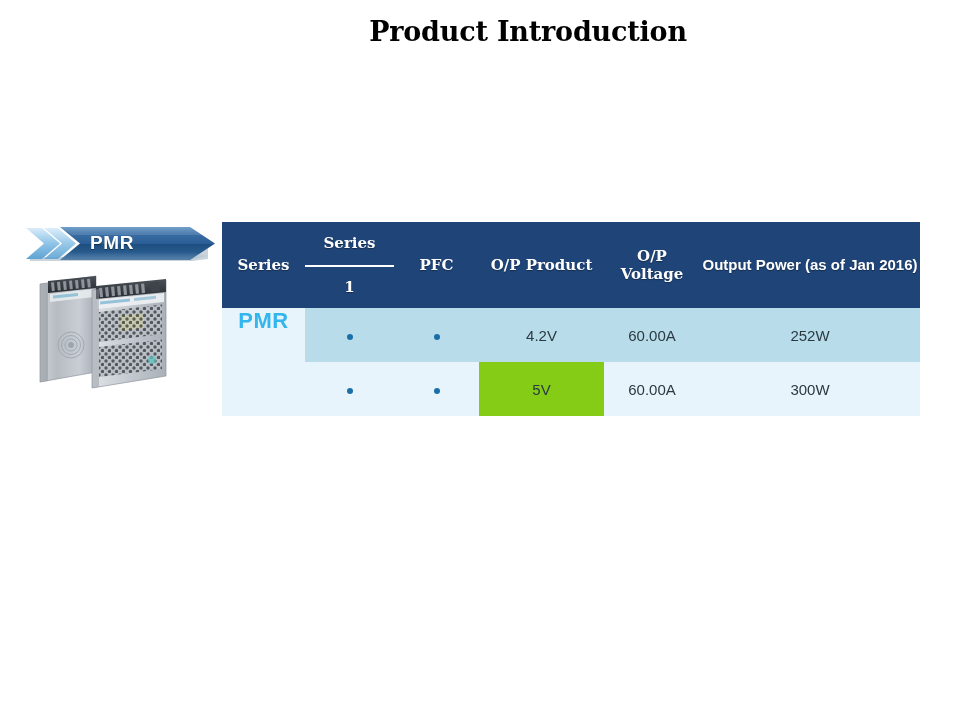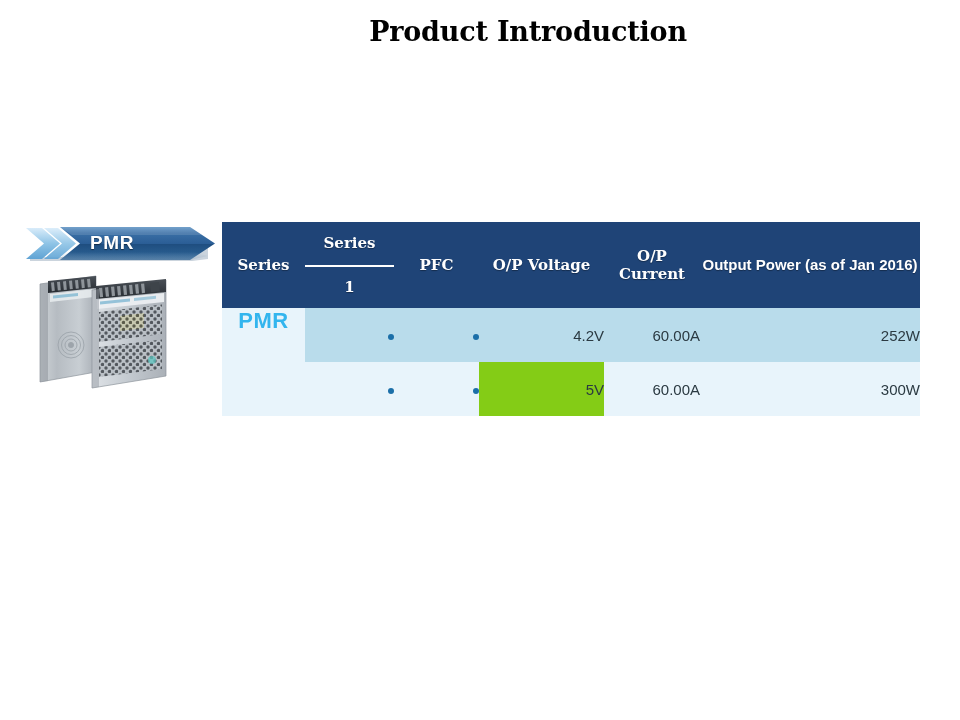--- a/index.html
+++ b/index.html
@@ -118,21 +118,21 @@
     text-align: center;
     font-family: "DejaVu Serif", serif;
     font-weight: bold;
     font-size: 15px;
     color: #ffffff;
     text-shadow: 0 1px 1px rgba(0,0,0,0.35);
   }
 
   
   .bcell {
-    text-align: right;
+    text-align: center;
     vertical-align: middle;
     height: 54px;
     color: #2b3a42;
     font-size: 15px;
     border-right: 3px solid #ffffff;
     border-bottom: 3px solid #ffffff;
   }
   .bcell.last { border-right: 0; margin-top: 44px; }
   .bcell.nobottom { border-bottom: 0; }
 
@@ -299,22 +299,22 @@
     <col style="width:220px">
   </colgroup>
   <thead>
     <tr>
       <th class="hcell">Series</th>
       <th class="hcell phase-wrap">
         <div class="phase-top">Series</div>
         <div class="phase-bot">1</div>
       </th>
       <th class="hcell">PFC</th>
+      <th class="hcell">O/P Product</th>
       <th class="hcell">O/P Voltage</th>
-      <th class="hcell">O/P Current</th>
       <th class="hcell sans last">Output Power (as of Jan 2016)</th>
     </tr>
   </thead>
   <tbody>
     <tr>
       <td class="series-cell" rowspan="2">PMR</td>
       <td class="bcell tint-dark">
         <span class="dot"></span>
       </td>
       <td class="bcell tint-dark">

